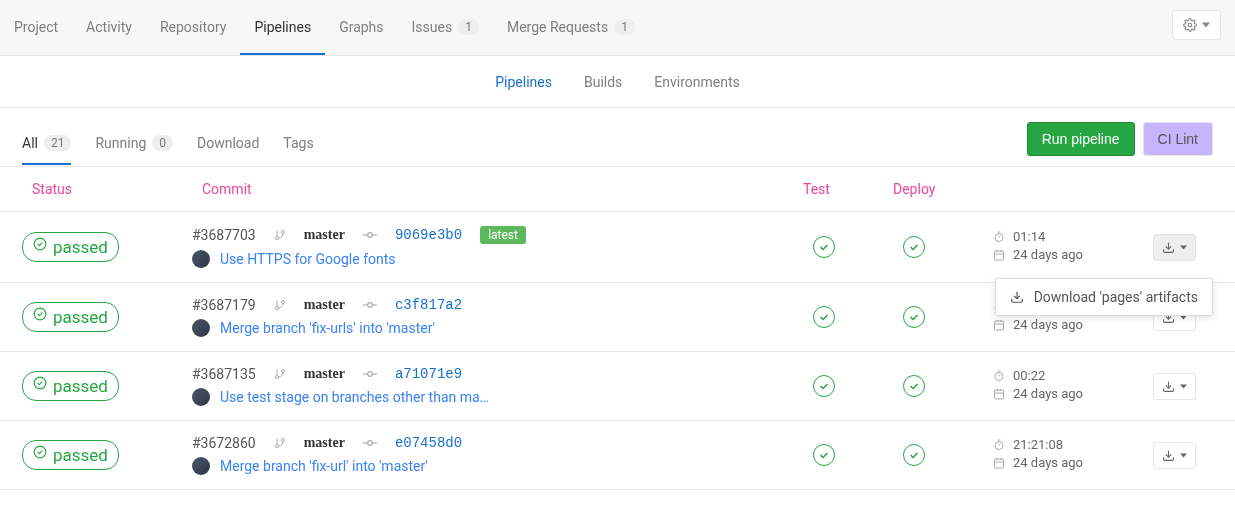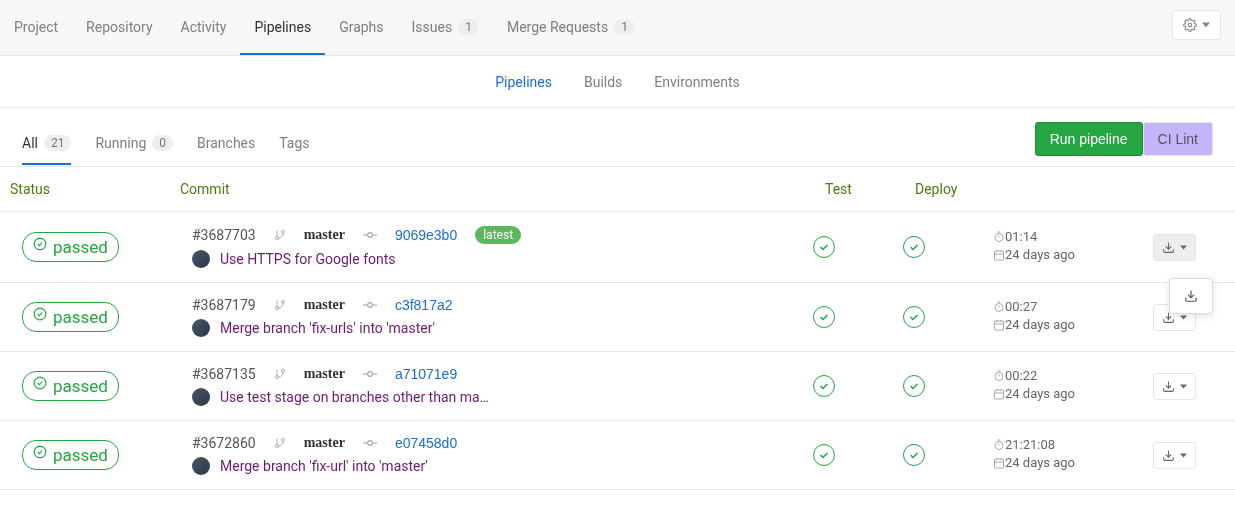--- a/index.html
+++ b/index.html
@@ -10,61 +10,61 @@
 .topnav-item.active{color:#333;border-bottom-color:#1a6fd0}
 .badge{background:#eee;color:#777;border-radius:10px;padding:1px 7px;font-size:12px;min-width:18px;text-align:center;display:inline-block}
 .gear-btn{position:absolute;right:14px;top:10px;border:1px solid #e5e5e5;background:#fff;border-radius:3px;padding:7px 10px;cursor:pointer;display:flex;align-items:center;gap:5px;color:#888}
 .subnav{border-bottom:1px solid #e5e5e5;height:52px;display:flex;align-items:center;justify-content:center;gap:32px}
 .subnav-item{color:#7f7f7f;cursor:pointer}
 .subnav-item.active{color:#1a6fd0}
 .filterbar{display:flex;align-items:center;justify-content:space-between;padding:14px 22px 0 22px;border-bottom:1px solid #e5e5e5}
 .filter-tabs{display:flex;gap:24px}
 .filter-tab{padding:12px 0;color:#7f7f7f;cursor:pointer;border-bottom:2px solid transparent;display:flex;align-items:flex-end;gap:6px}
 .filter-tab.active{color:#333;border-bottom-color:#1a6fd0}
-.filter-actions{display:flex;margin-bottom:10px}
+.filter-actions{display:flex;gap:8px;margin-bottom:10px}
 .btn{border-radius:3px;padding:8px 14px;font-size:14px;cursor:pointer;border:1px solid transparent}
 .btn-green{background:#26a643;color:#fff;border-color:#1f8a36}
 .btn-white{background:#c4b5fd;color:#555;border:1px solid #e5e5e5}
-.table-head{display:flex;padding:14px 10px;color:#4d7c0f;border-bottom:1px solid #e5e5e5}
+.table-head{display:flex;padding:14px 32px;color:#ec4899;border-bottom:1px solid #e5e5e5}
 .col-status{width:170px;flex:none}
 .col-commit{flex:1}
 .col-test{width:90px;flex:none}
 .col-deploy{width:90px;flex:none}
 .col-time{width:160px;flex:none}
 .col-actions{width:60px;flex:none}
 .row{display:flex;padding:14px 22px;border-bottom:1px solid #e5e5e5;align-items:center}
 .status-pill{border:1px solid #26a643;color:#26a643;border-radius:14px;padding:4px 10px;display:inline-flex;align-items:flex-start;gap:6px;font-size:17px}
 .commit-line1{display:flex;align-items:center;gap:18px;margin-bottom:6px}
 .pipeline-id{color:#555}
 .branch-name{font-family:Liberation Serif, serif;font-weight:600;color:#333}
-.sha{color:#1a6fd0;font-family:Liberation Sans, sans-serif}
-.latest-tag{background:#5cb85c;color:#fff;border-radius:9px;padding:2px 8px;font-size:12px}
-.commit-line2{display:flex;align-items:center;gap:10px;color:#701a75}
+.sha{color:#1a6fd0;font-family:Liberation Mono, monospace}
+.latest-tag{background:#5cb85c;color:#fff;border-radius:3px;padding:2px 8px;font-size:12px}
+.commit-line2{display:flex;align-items:center;gap:10px;color:#3b82f6}
 .avatar{width:18px;height:18px;border-radius:50%;background:linear-gradient(135deg,#4a5568,#2d3748);flex:none}
 .stage-icon{width:22px;height:22px;border:1.5px solid #26a643;border-radius:50%;display:inline-flex;align-items:center;justify-content:center;color:#26a643}
-.time-row{display:flex;align-items:center;gap:0;color:#666;font-size:13px;margin-bottom:3px}
+.time-row{display:flex;align-items:center;gap:8px;color:#666;font-size:13px;margin-bottom:3px}
 .dl-btn{border:1px solid #e5e5e5;background:#fff;border-radius:3px;padding:6px 8px;display:inline-flex;align-items:center;gap:5px;color:#666;cursor:pointer}
 .dl-btn.active{background:#eee}
 .dropdown{position:absolute;right:22px;top:278px;background:#fff;border:1px solid #ddd;border-radius:3px;box-shadow:0 2px 8px rgba(0,0,0,0.12);padding:10px 14px;display:flex;align-items:center;gap:10px;color:#555;z-index:10}
 svg{display:block}
 .muted-icon{color:#aaa}
 </style>
 </head>
 <body>
 
 <div class="topnav">
   <div class="topnav-items" id="topnav-items">
       <div class="topnav-item">
         <span>Project</span>
       </div>
       <div class="topnav-item">
+        <span>Activity</span>
+      </div>
+      <div class="topnav-item">
         <span>Repository</span>
-      </div>
-      <div class="topnav-item">
-        <span>Activity</span>
       </div>
       <div class="topnav-item active">
         <span>Pipelines</span>
       </div>
       <div class="topnav-item">
         <span>Graphs</span>
       </div>
       <div class="topnav-item">
         <span>Issues</span>
         <span class="badge">1</span>
@@ -95,21 +95,21 @@
   <div class="filter-tabs" id="filter-tabs">
       <div class="filter-tab active">
         <span>All</span>
         <span class="badge">21</span>
       </div>
       <div class="filter-tab">
         <span>Running</span>
         <span class="badge">0</span>
       </div>
       <div class="filter-tab">
-        <span>Branches</span>
+        <span>Download</span>
       </div>
       <div class="filter-tab">
         <span>Tags</span>
       </div>
     </div>
   <div class="filter-actions">
     <button class="btn btn-green">Run pipeline</button>
     <button class="btn btn-white">CI Lint</button>
   </div>
 </div>
@@ -438,13 +438,14 @@
         </span></div>
     </div>
   </div>
 
 <div class="dropdown">
   <svg width="14" height="14" viewBox="0 0 24 24" fill="none" stroke="currentColor" stroke-width="2">
       <path d="M21 15v4a2 2 0 0 1-2 2H5a2 2 0 0 1-2-2v-4"></path>
       <polyline points="7 10 12 15 17 10"></polyline>
       <line x1="12" y1="15" x2="12" y2="3"></line>
     </svg>
+  <span>Download 'pages' artifacts</span>
 </div>
 
 </body></html>

